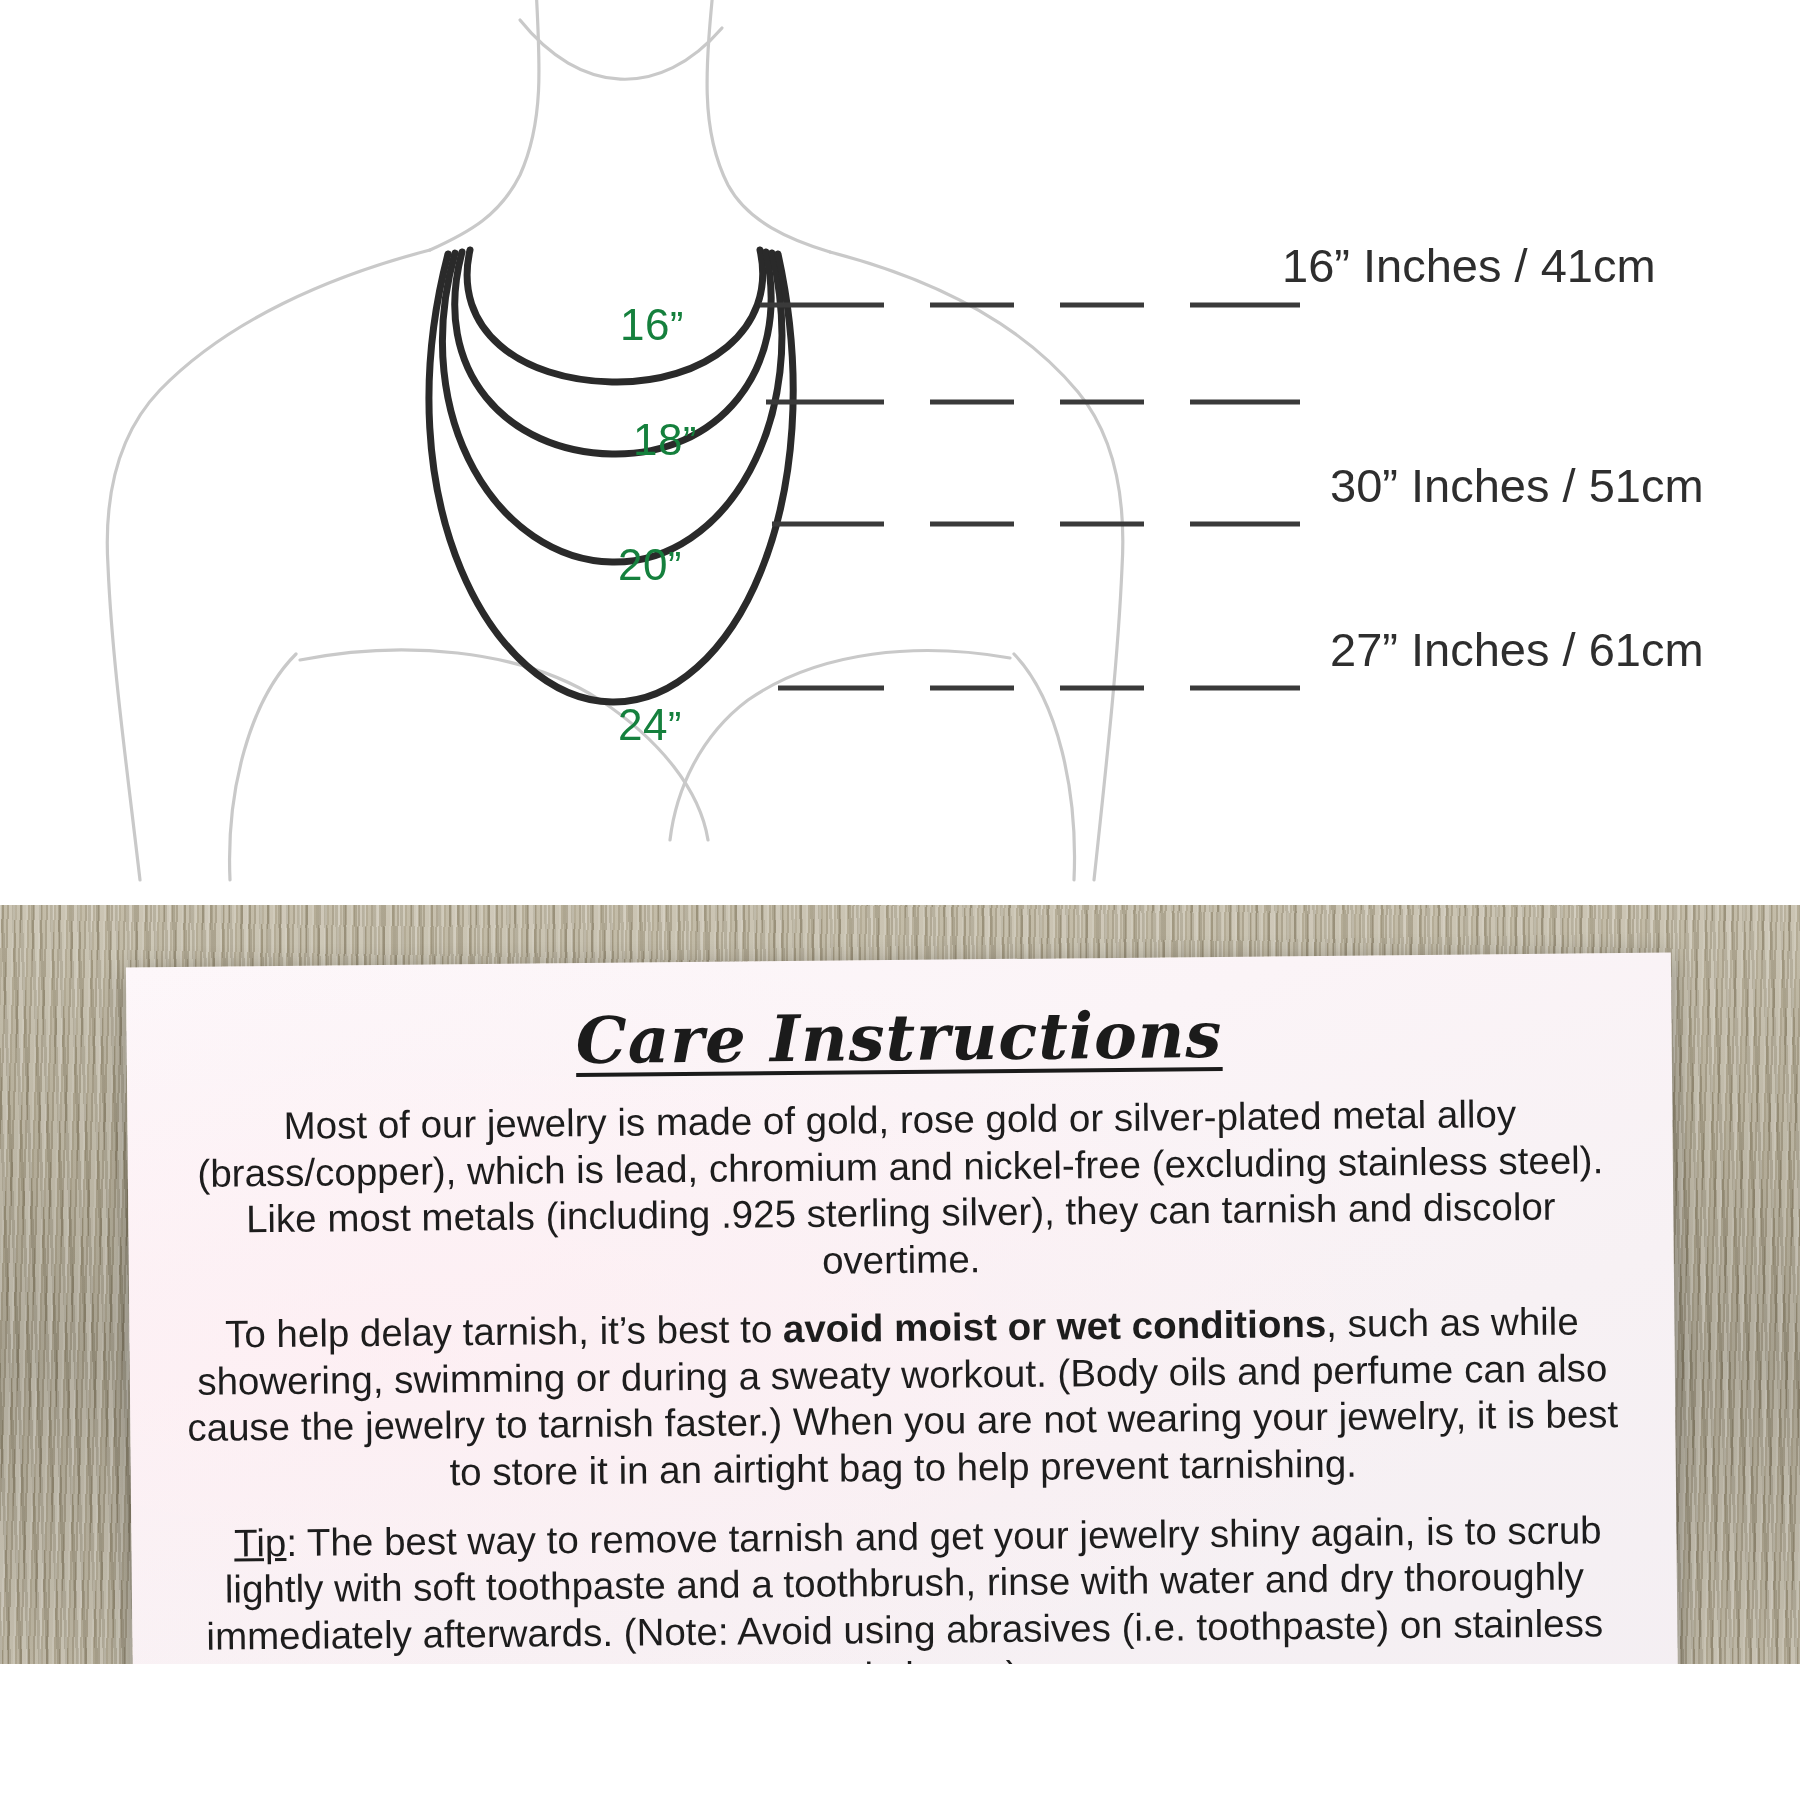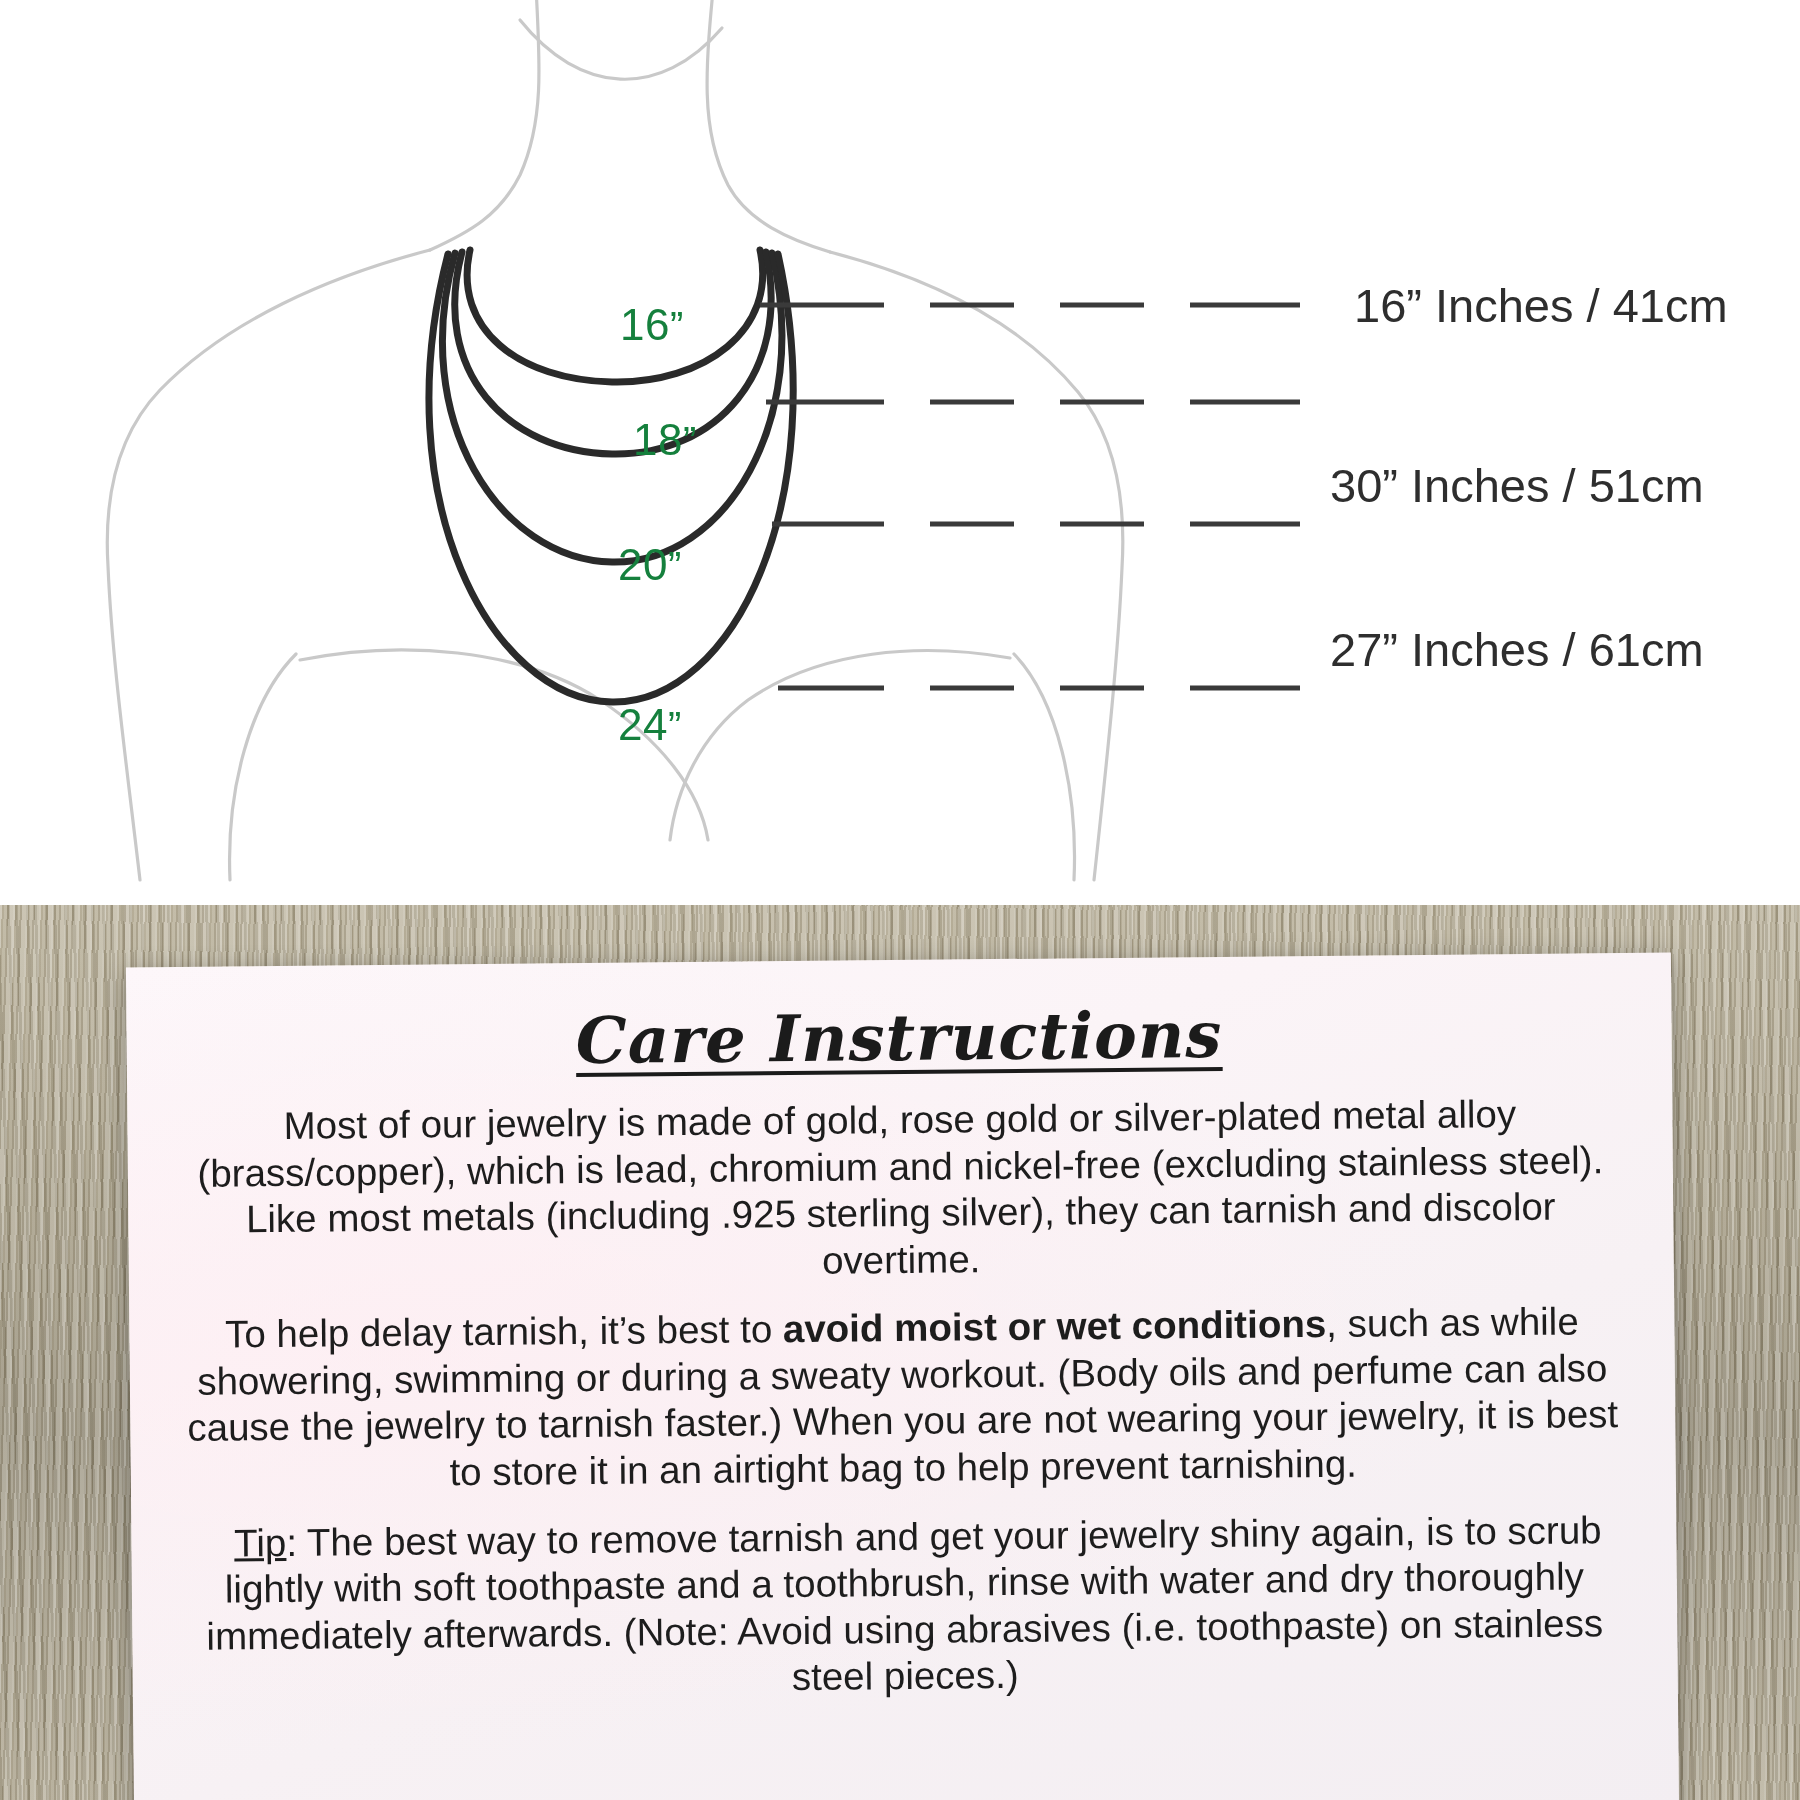--- a/index.html
+++ b/index.html
@@ -47,21 +47,21 @@
     color: #2e2e2e;
     white-space: nowrap;
   }
 
   
   #care-panel {
     position: absolute;
     left: 0;
     top: 905px;
     width: 1800px;
-    height: 895px;
+    height: 759px;
     overflow: hidden;
     background:
       repeating-linear-gradient(92deg,
         rgba(255,255,255,0.30) 0px, rgba(255,255,255,0.30) 2px,
         rgba(150,140,120,0.18) 2px, rgba(150,140,120,0.18) 4px,
         rgba(255,255,255,0.10) 4px, rgba(255,255,255,0.10) 7px,
         rgba(120,110,92,0.22) 7px, rgba(120,110,92,0.22) 9px,
         rgba(255,255,255,0.22) 9px, rgba(255,255,255,0.22) 13px),
       repeating-linear-gradient(88deg,
         rgba(90,82,64,0.16) 0px, rgba(90,82,64,0.16) 3px,
@@ -173,21 +173,21 @@
       <line x1="1190" y1="688" x2="1300" y2="688"></line>
       <line x1="800" y1="688" x2="778" y2="688"></line>
     </g>
   </svg>
 
   <div class="len-label" style="left:620px; top:300px;"><span>16</span><span class="q">”</span></div>
   <div class="len-label" style="left:618px; top:415px;margin-left:15px;"><span>18</span><span class="q">”</span></div>
   <div class="len-label" style="left:618px; top:540px;"><span>20</span><span class="q">”</span></div>
   <div class="len-label" style="left:618px; top:700px;"><span>24</span><span class="q">”</span></div>
 
-  <div class="side-label" style="left:1354px; top:238px;margin-top:40px;"><span>16” Inches / 41cm</span></div>
+  <div class="side-label" style="left:1282px; top:238px;"><span>16” Inches / 41cm</span></div>
   <div class="side-label" style="left:1330px; top:458px;"><span>30” Inches / 51cm</span></div>
   <div class="side-label" style="left:1330px; top:622px;"><span>27” Inches / 61cm</span></div>
 </div>
 
 <div id="care-panel">
   <div id="care-card">
     <div class="care-inner">
       <div id="care-title">Care Instructions</div>
 
       <p class="care-para">

